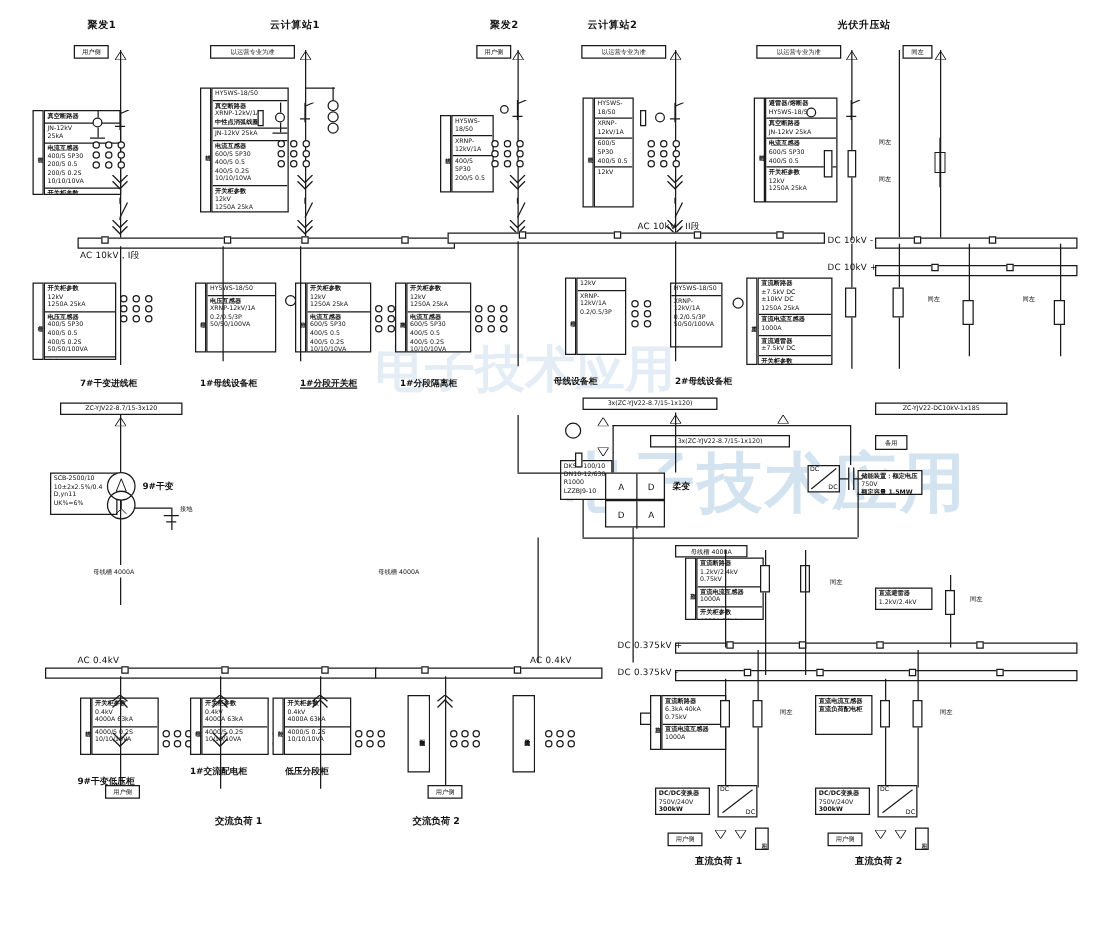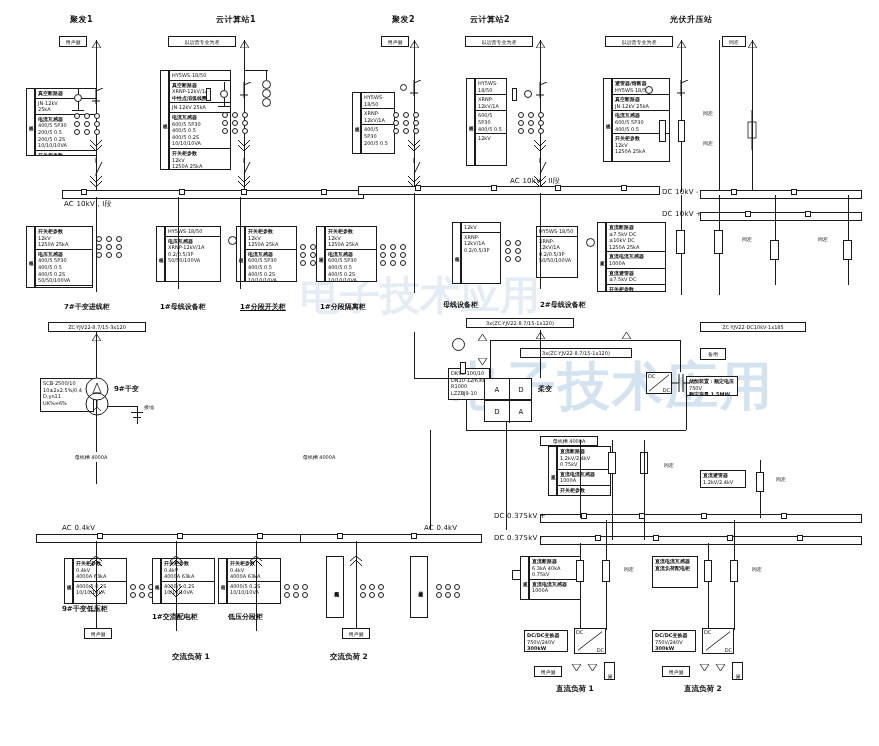--- a/index.html
+++ b/index.html
@@ -722,21 +722,21 @@
   </div>
   <div class="ctgrp" style="left:436px;top:584px;width:30px;height:18px;">
     <div class="c" style="left:0px;top:0px;"></div>
       <div class="c" style="left:9px;top:0px;"></div>
       <div class="c" style="left:18px;top:0px;"></div>
     <div class="c" style="left:0px;top:8px;"></div>
       <div class="c" style="left:9px;top:8px;"></div>
       <div class="c" style="left:18px;top:8px;"></div>
   </div>
 
-  <div class="cap" style="left:62px;top:604px;">9#干变低压柜</div>
+  <div class="cap" style="left:62px;top:620px;">9#干变低压柜</div>
   <div class="cap" style="left:152px;top:612px;">1#交流配电柜</div>
   <div class="cap" style="left:228px;top:612px;">低压分段柜</div>
 
   <div class="smbox" style="left:84px;top:628px;width:28px;height:11px;">用户侧</div>
   <div class="cap-b" style="left:172px;top:652px;">交流负荷 1</div>
   <div class="smbox" style="left:342px;top:628px;width:28px;height:11px;">用户侧</div>
   <div class="cap-b" style="left:330px;top:652px;">交流负荷 2</div>
 
   <div class="sidecap" style="left:548px;top:446px;width:9px;height:50px;">直流柜</div>
   <div class="tbox" style="left:557px;top:446px;width:54px;height:50px;">

